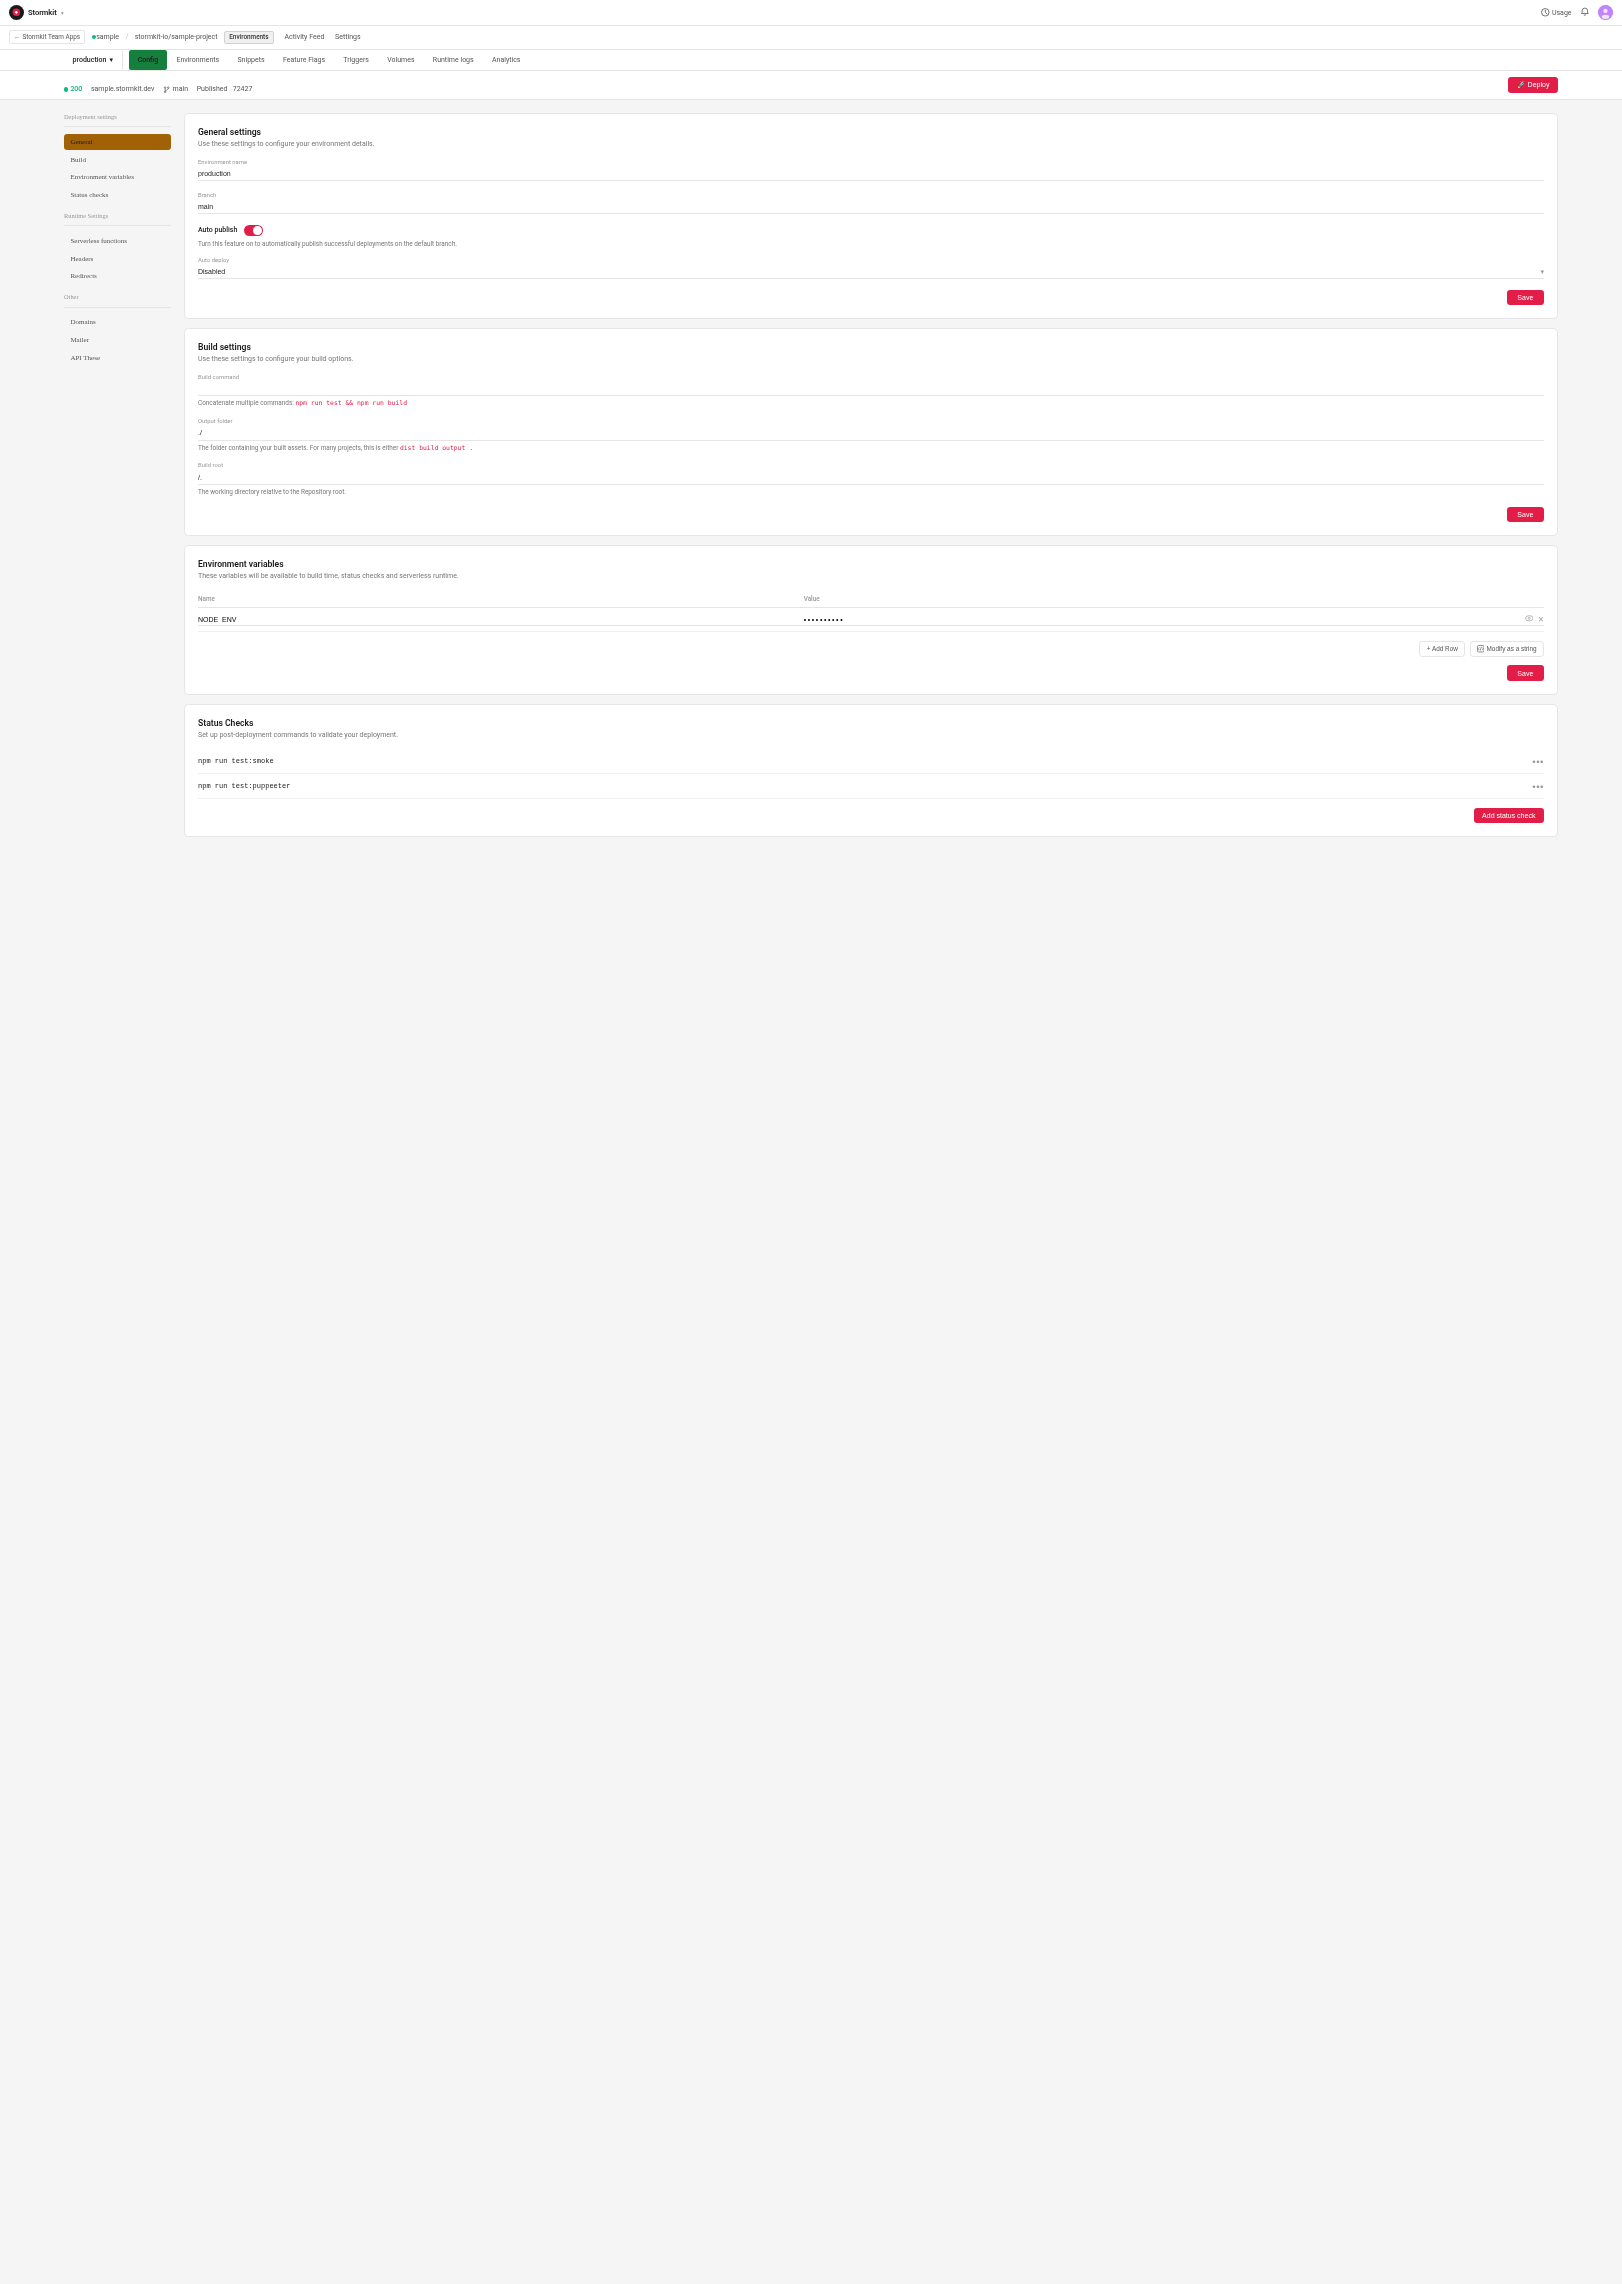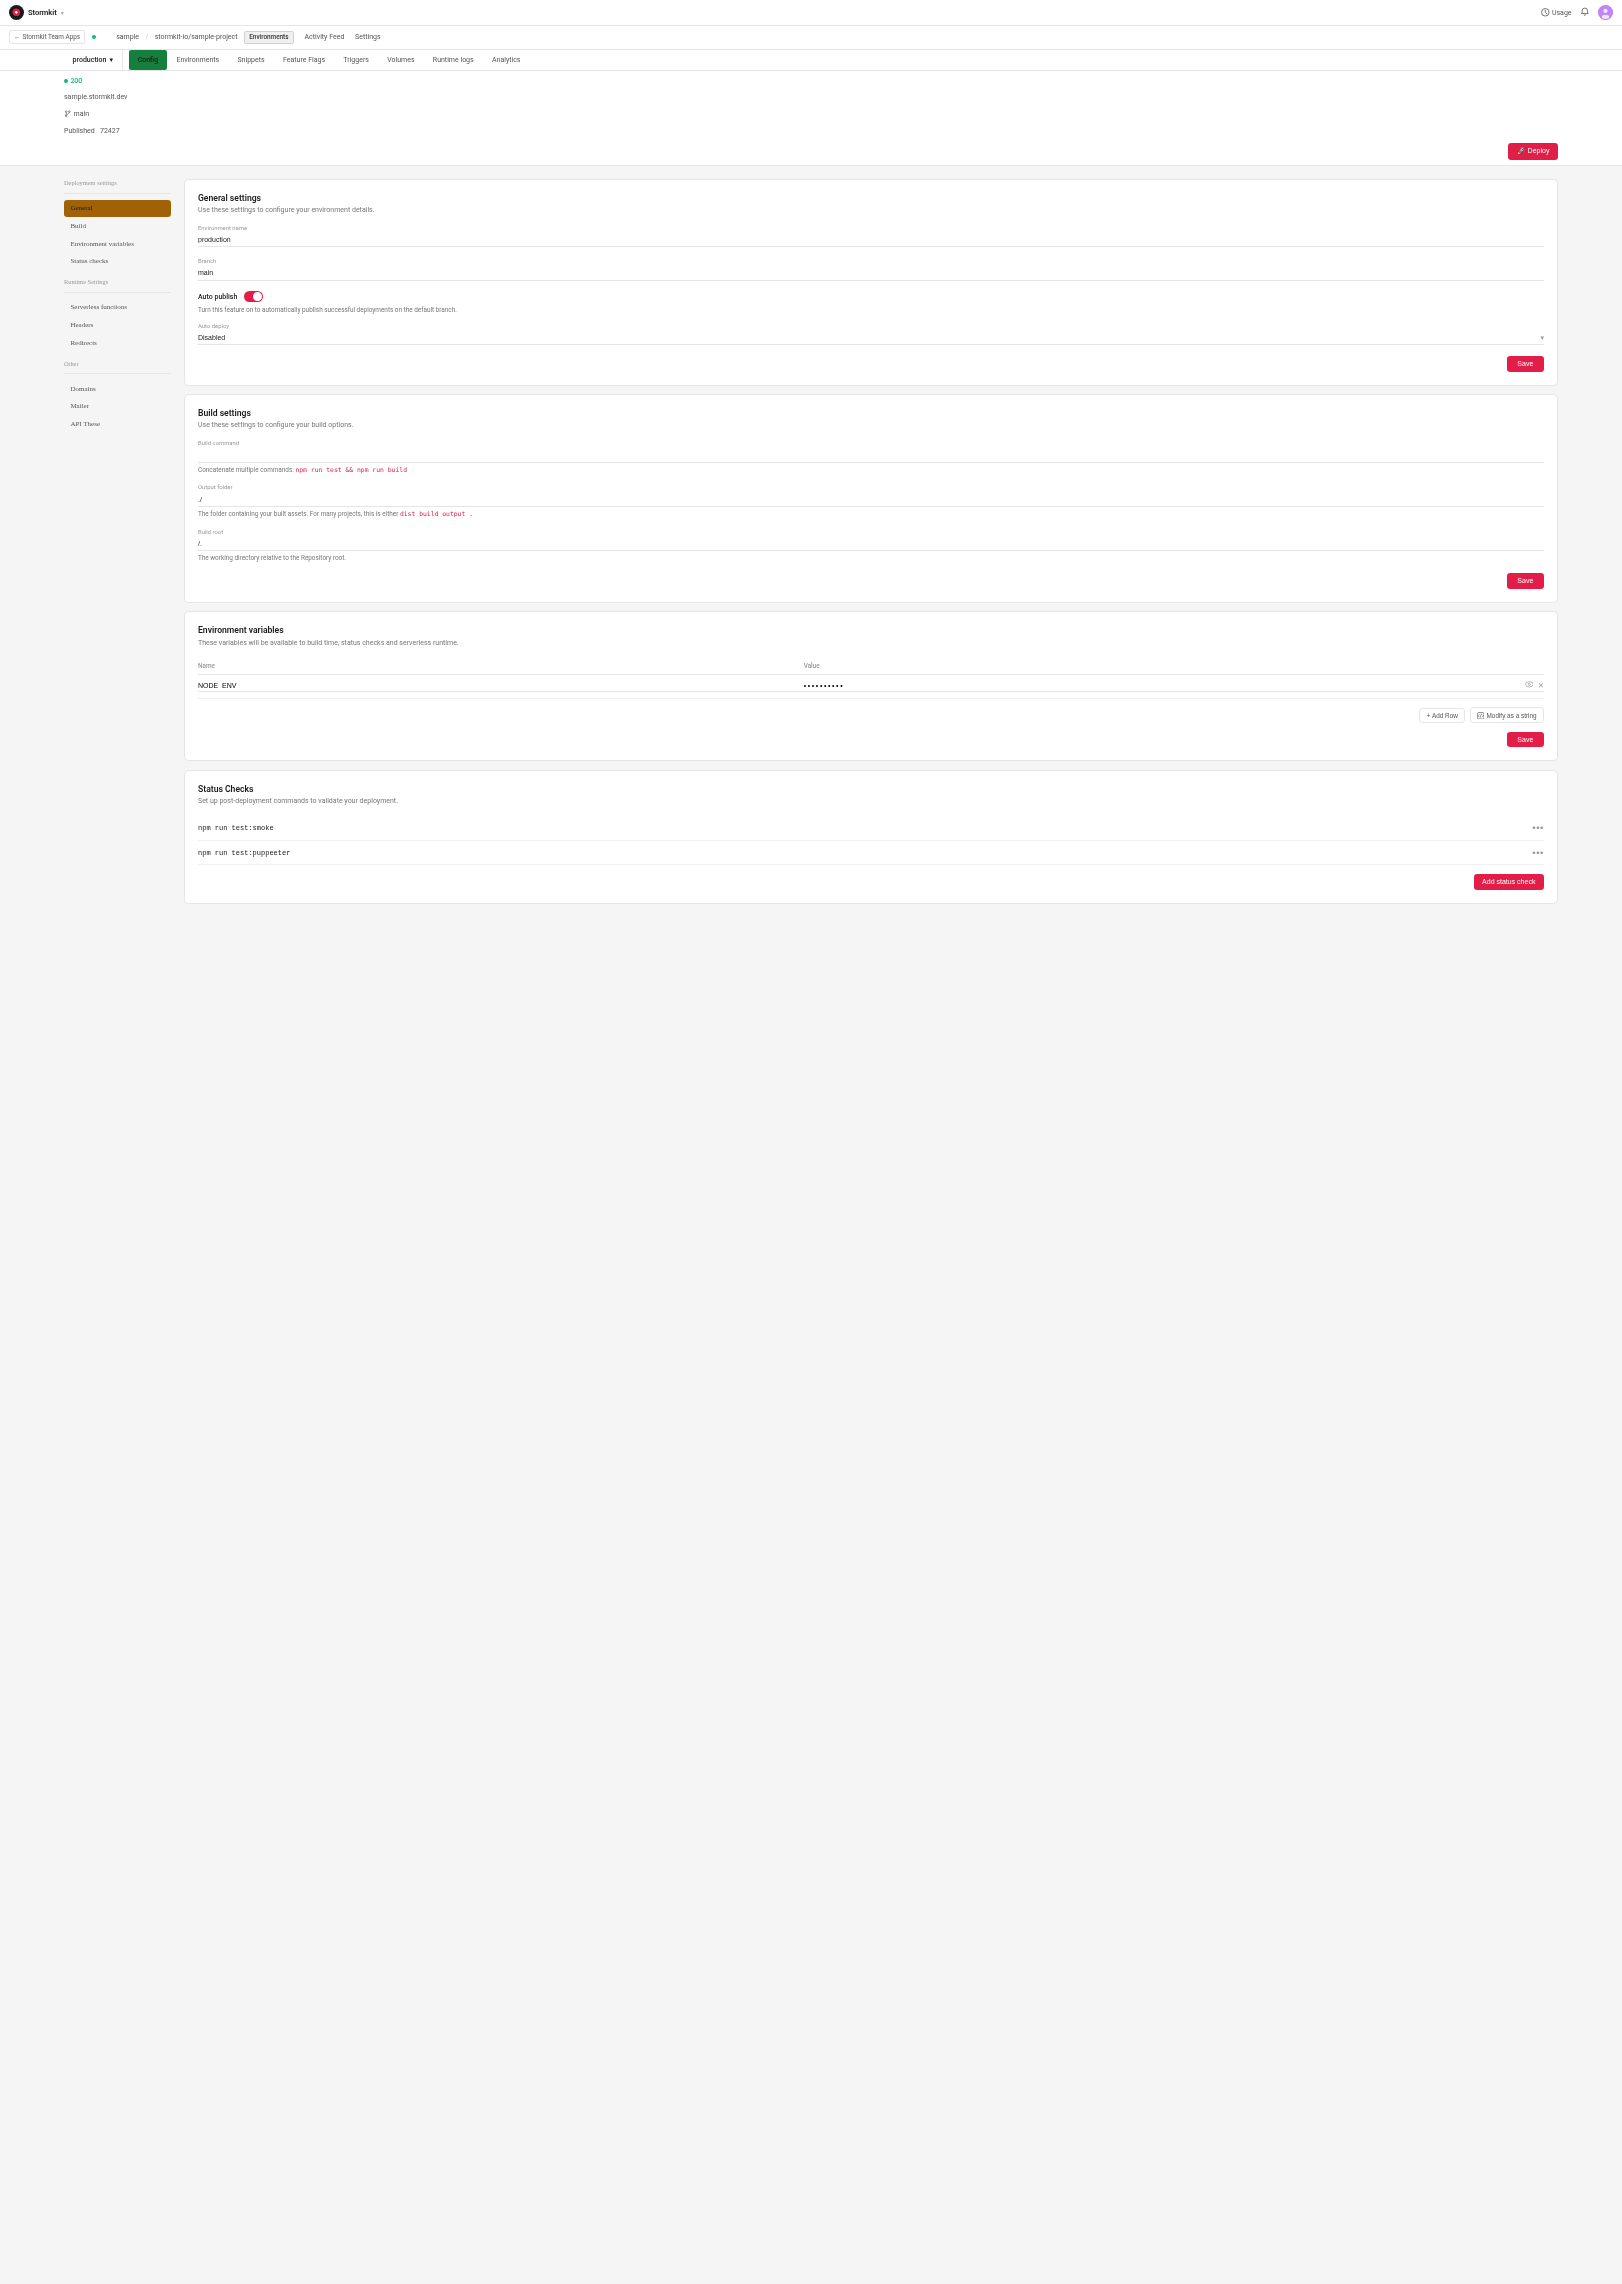--- a/index.html
+++ b/index.html
@@ -12,37 +12,37 @@
     .app-name { font-weight: 600; font-size: 7.5px; }
     .app-name-arrow { color: #999; font-size: 5.4px; }
     .top-nav-right { display: flex; align-items: center; gap: 8.6px; }
     .usage-btn { display: flex; align-items: center; gap: 2.1px; font-size: 7px; color: #555; cursor: pointer; }
     .bell-icon { font-size: 8.6px; color: #555; cursor: pointer; }
     .avatar { width: 15px; height: 15px; border-radius: 50%; background: #c084fc; display: flex; align-items: center; justify-content: center; color: #fff; font-size: 5.9px; font-weight: bold; cursor: pointer; overflow: hidden; }
 
     
     .breadcrumb-nav { display: flex; align-items: center; height: 23.6px; background: #fff; border-bottom: 0.5px solid #e5e5e5; padding: 0 8.6px; gap: 6.4px; }
     .back-btn { display: flex; align-items: center; gap: 2.1px; font-size: 6.4px; color: #555; cursor: pointer; border: 0.5px solid #e5e5e5; border-radius: 2.1px; padding: 2.1px 4.3px; }
-    .breadcrumb-item { display: flex; align-items: center; gap: 20px; font-size: 7px; color: #555; cursor: pointer; }
+    .breadcrumb-item { display: flex; align-items: center; gap: 0; font-size: 7px; color: #555; cursor: pointer; }
     .breadcrumb-item .dot { width: 4.3px; height: 4.3px; background: #10b981; border-radius: 50%; }
     .breadcrumb-slash { color: #ccc; }
     .breadcrumb-path { color: #555; font-size: 7px; }
     .env-badge { background: #f0f0f0; border: 0.5px solid #d0d0d0; border-radius: 2.1px; padding: 1.6px 4.3px; font-size: 6.4px; font-weight: 500; cursor: pointer; color: #333; }
     .nav-links { display: flex; gap: 10.7px; margin-left: 4.3px; }
     .nav-link { font-size: 7px; color: #555; cursor: pointer; text-decoration: none; }
 
     
     .tab-bar { display: flex; align-items: center; background: #fff; border-bottom: 0.5px solid #e5e5e5; padding: 0 64px; gap: 0; }
     .env-select { display: flex; align-items: center; gap: 3.2px; padding: 6.4px 8.6px; font-size: 7px; font-weight: 500; cursor: pointer; border-right: 0.5px solid #e5e5e5; margin-right: 6.4px; }
     .tabs { display: flex; gap: 1.1px; flex: 1; }
     .tab { padding: 6.4px 8.6px; font-size: 7px; color: #555; cursor: pointer; border-radius: 2.1px; }
     .tab.active { background: #15803d; color: #1a1a1a; font-weight: 500; }
 
     
-    .status-bar { display: flex; align-items: flex-start; background: #fff; border-bottom: 0.5px solid #e5e5e5; padding: 5.4px 64px; gap: 8.6px; flex-direction: column; }
+    .status-bar { display: flex; align-items: flex-end; background: #fff; border-bottom: 0.5px solid #e5e5e5; padding: 5.4px 64px; gap: 8.6px; }
     .status-code { display: flex; align-items: center; gap: 2.1px; color: #10b981; font-size: 7px; font-weight: 500; }
     .status-dot { width: 4.3px; height: 4.3px; background: #10b981; border-radius: 50%; }
     .status-url { color: #555; font-size: 7px; }
     .status-branch { display: flex; align-items: center; gap: 2.1px; color: #555; font-size: 7px; }
     .status-published { color: #555; font-size: 7px; }
     .deploy-btn { margin-left: auto; background: #e11d48; color: #fff; border: none; border-radius: 3.2px; padding: 4.3px 8.6px; font-size: 7px; font-weight: 500; cursor: pointer; display: flex; align-items: center; gap: 3.2px; }
 
     
     .main-layout { display: flex; padding: 13px 64px; gap: 13px; max-width: 100%; }
     .sidebar { width: 107px; flex-shrink: 0; font-family: Liberation Serif, serif; }

